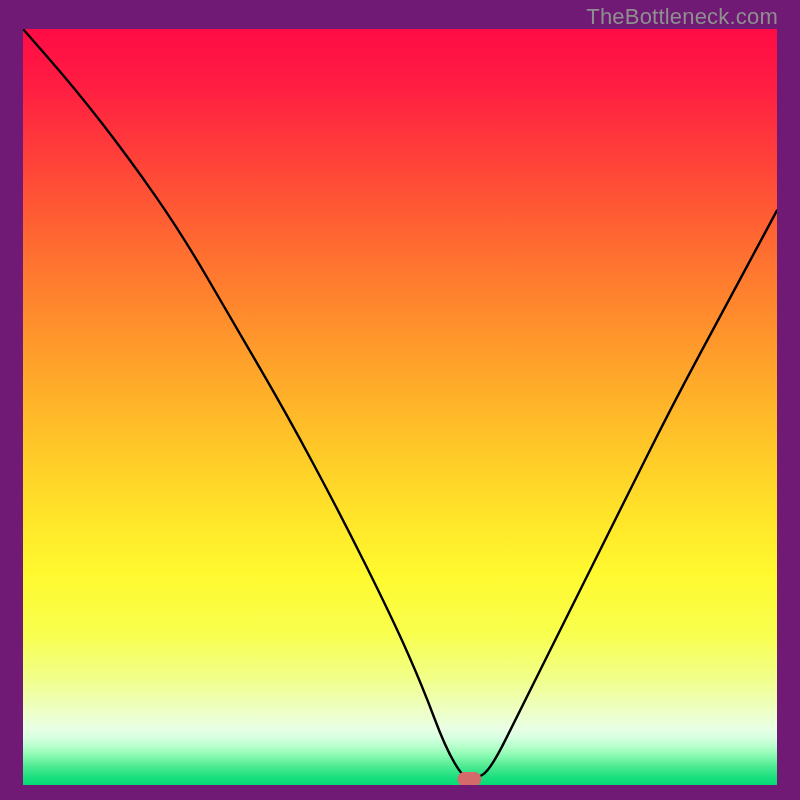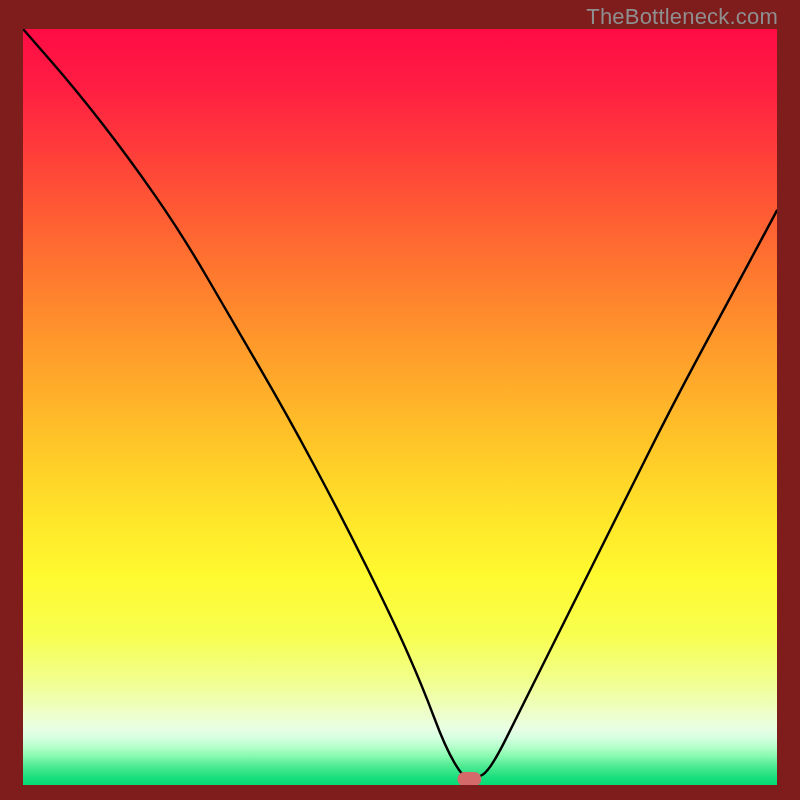--- a/index.html
+++ b/index.html
@@ -7,21 +7,21 @@
     padding: 0;
     width: 800px;
     height: 800px;
     background: #000;
     overflow: hidden;
   }
   .outer {
     position: relative;
     width: 800px;
     height: 800px;
-    background: #7f1d1d;
+    background: #701a75;
   }
   .watermark {
     position: absolute;
     top: 4px;
     right: 22px;
     font-family: Arial, sans-serif;
     font-size: 22px;
     color: #8f8f8f;
     font-weight: 500;
     letter-spacing: 0.2px;

